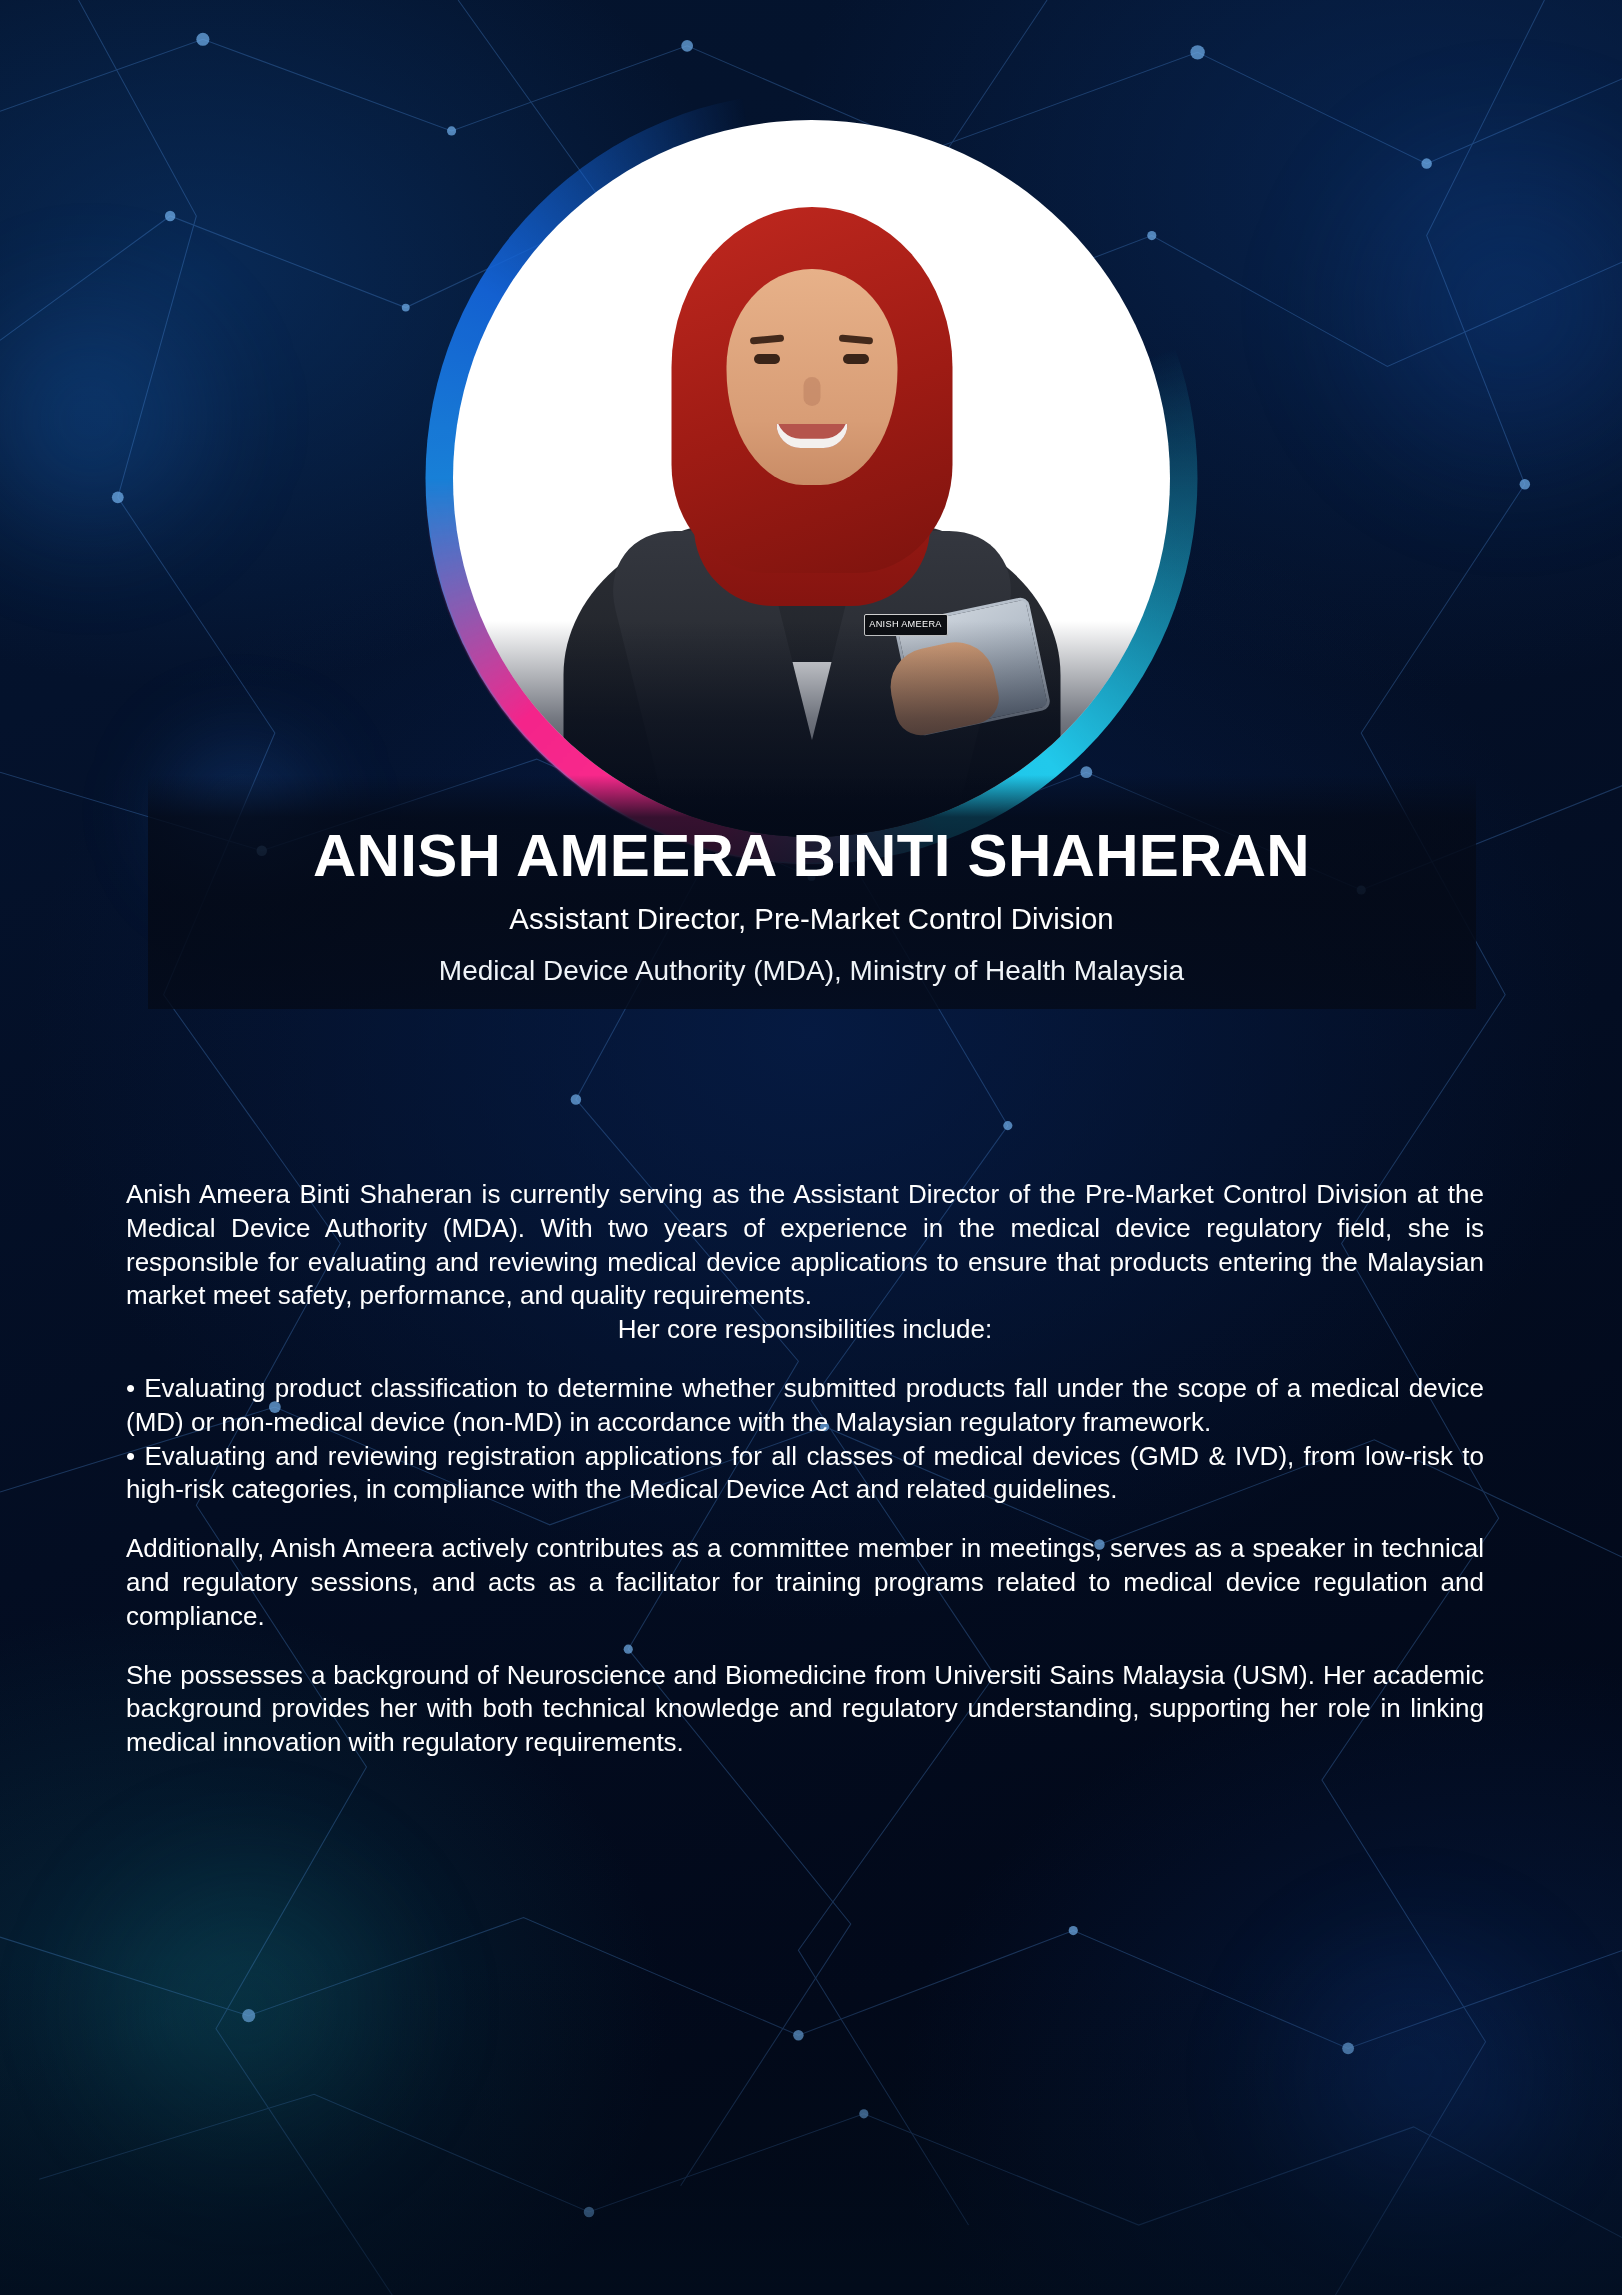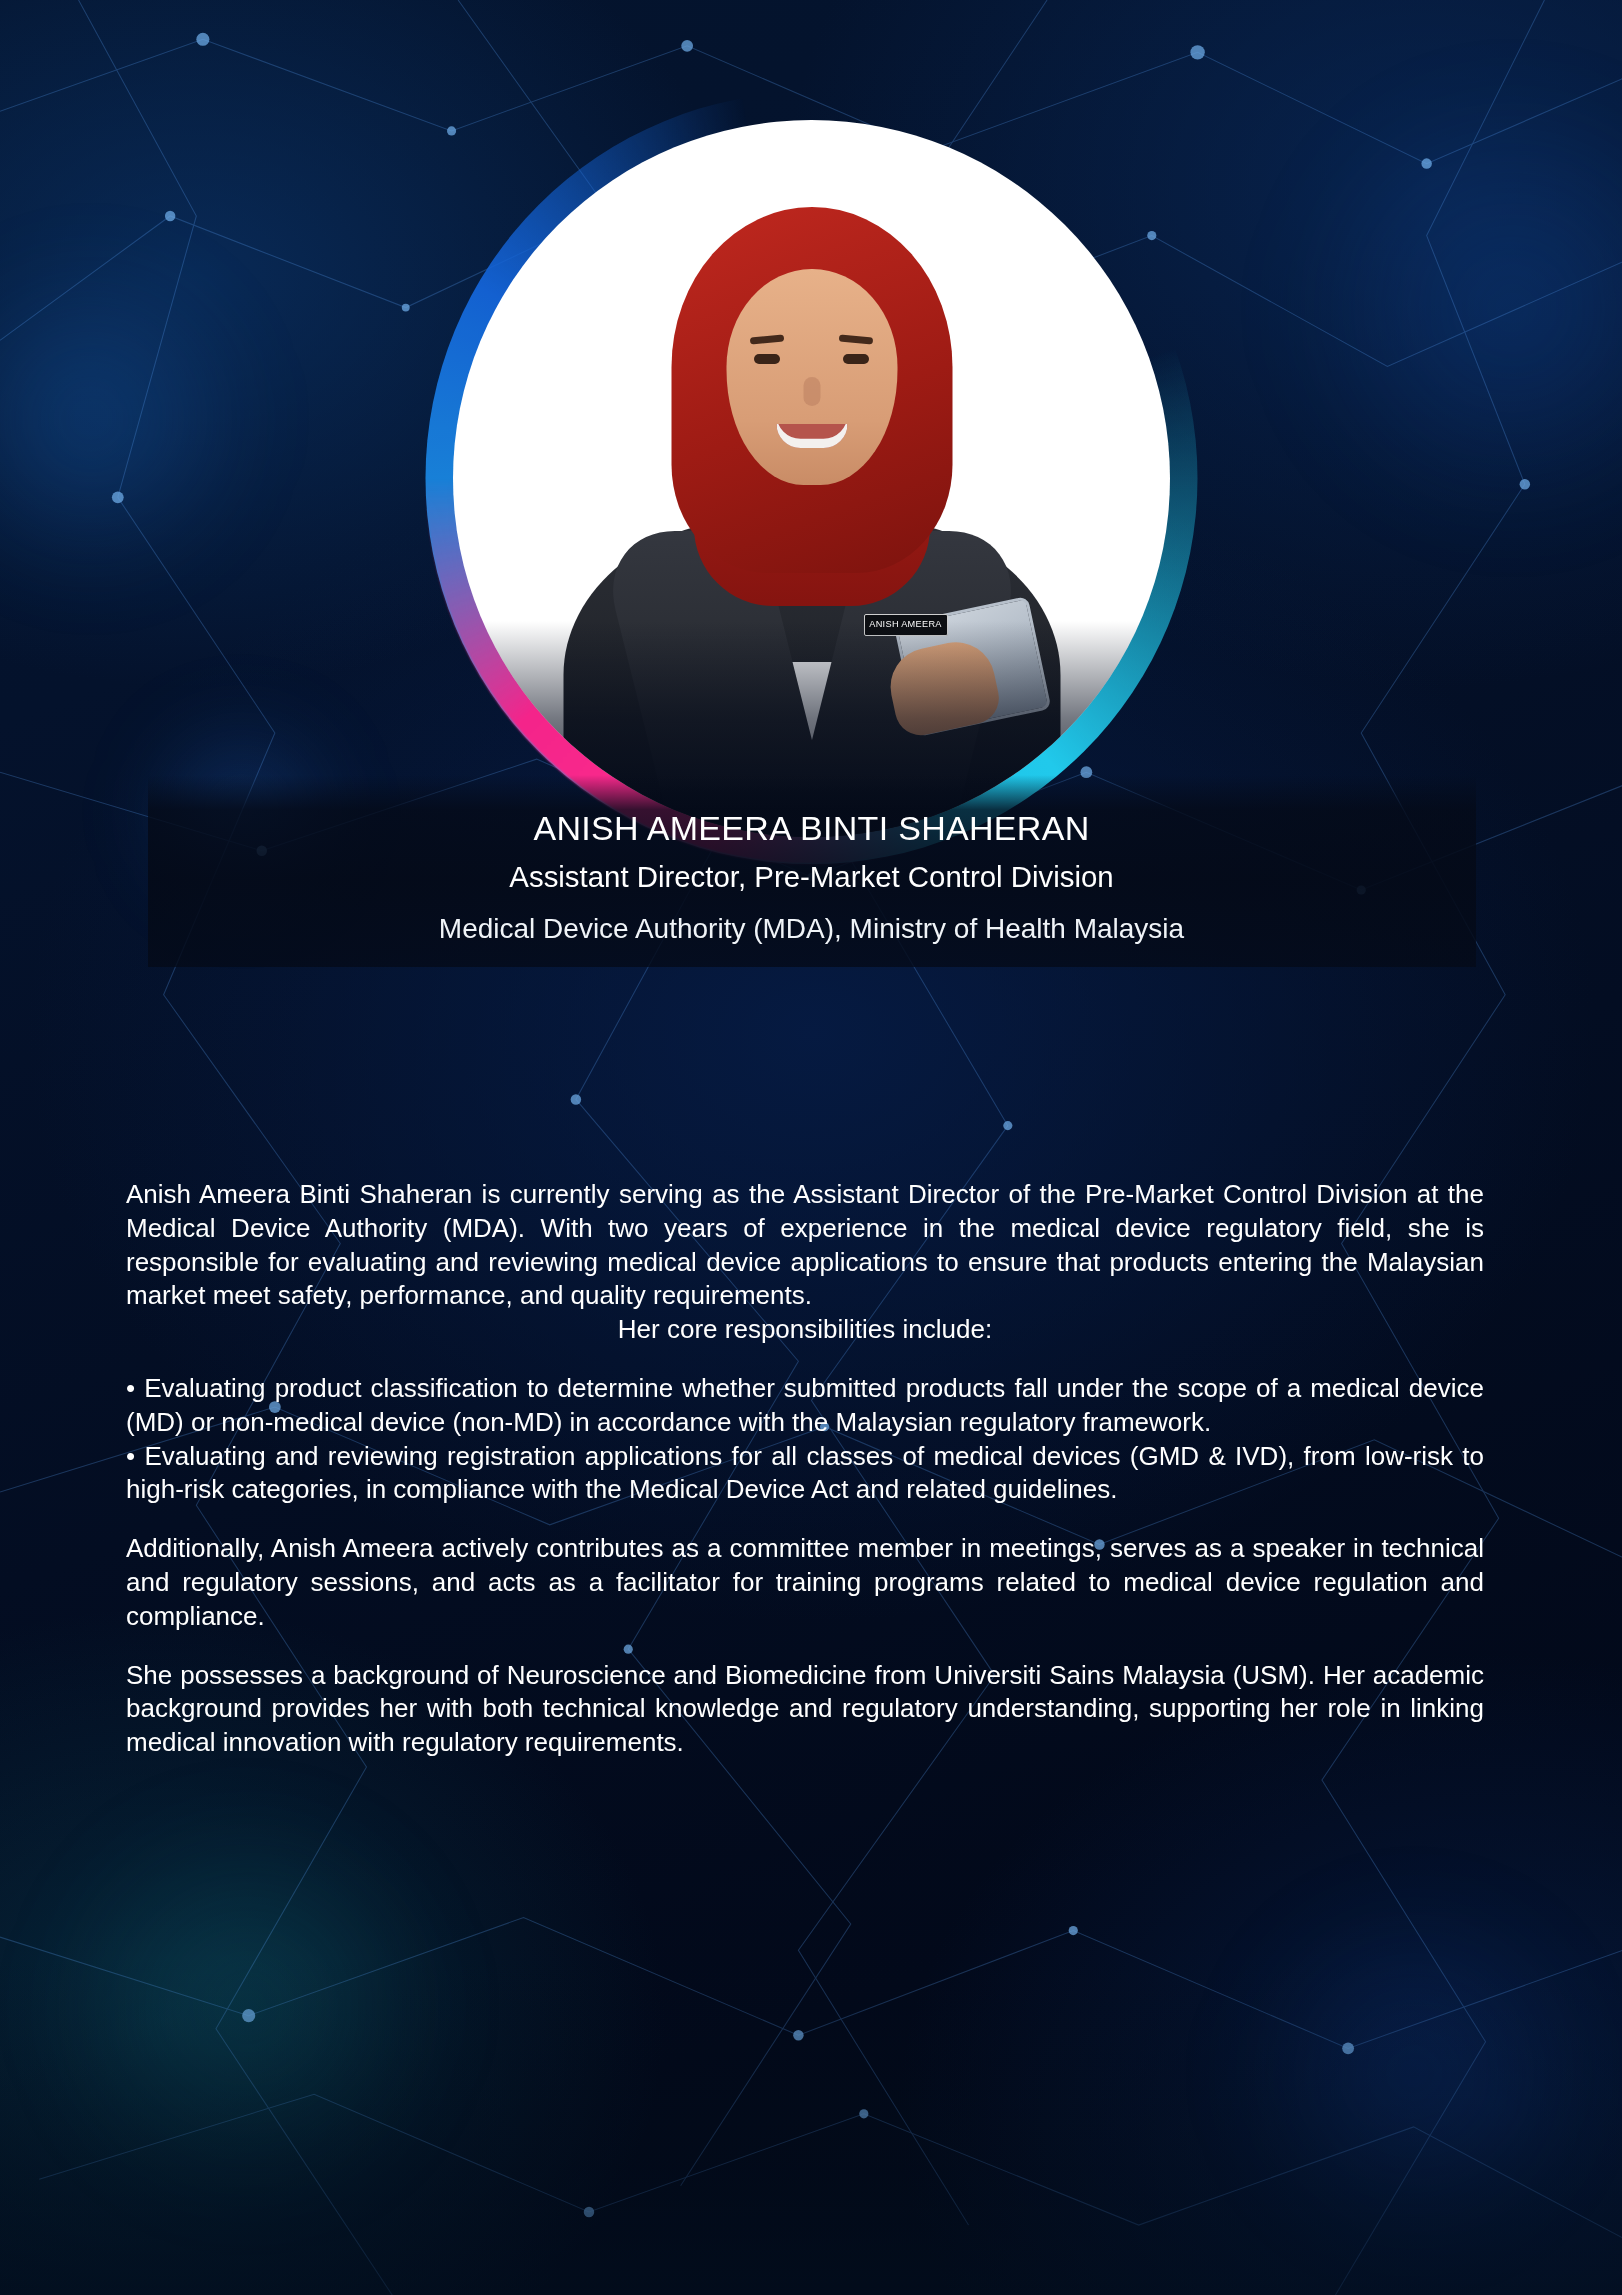--- a/index.html
+++ b/index.html
@@ -218,23 +218,23 @@
 
   .title {
     font-size: 84px;
     line-height: 1.02;
     font-weight: 700;
     color: #ffffff;
     letter-spacing: -0.7px;
     font-family: "Liberation Sans", sans-serif;
   }
   .name {
-    margin-top: 17px;
-    font-size: 34px;
-    font-weight: 400;
+    margin-top: 29px;
+    font-size: 60px;
+    font-weight: 700;
     color: #ffffff;
     letter-spacing: 0.3px;
   }
   .role {
     margin-top: 11.8px;
     font-size: 29.4px;
     font-weight: 400;
     color: #ffffff;
   }
   .org {

